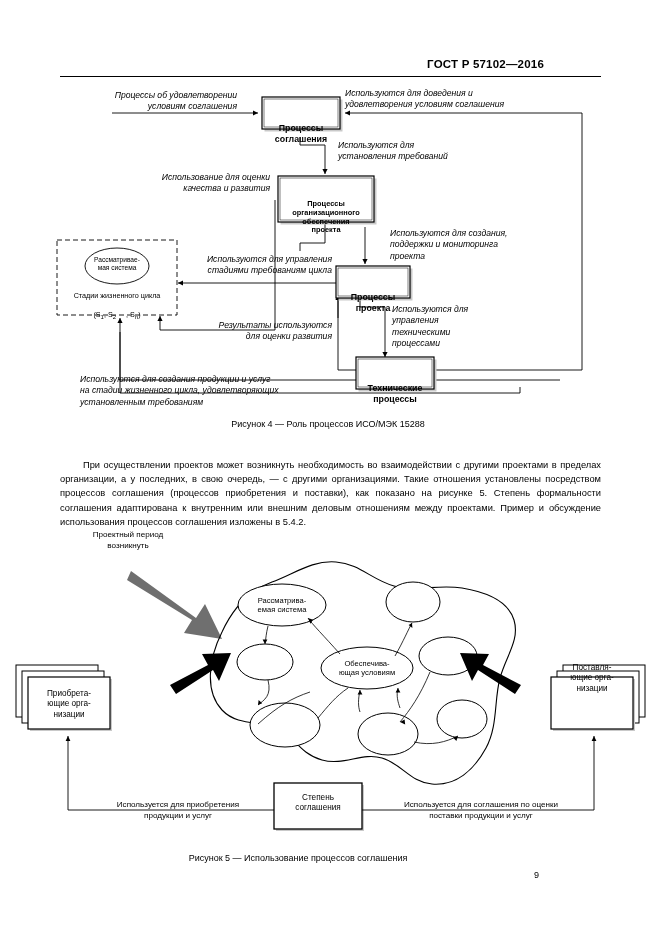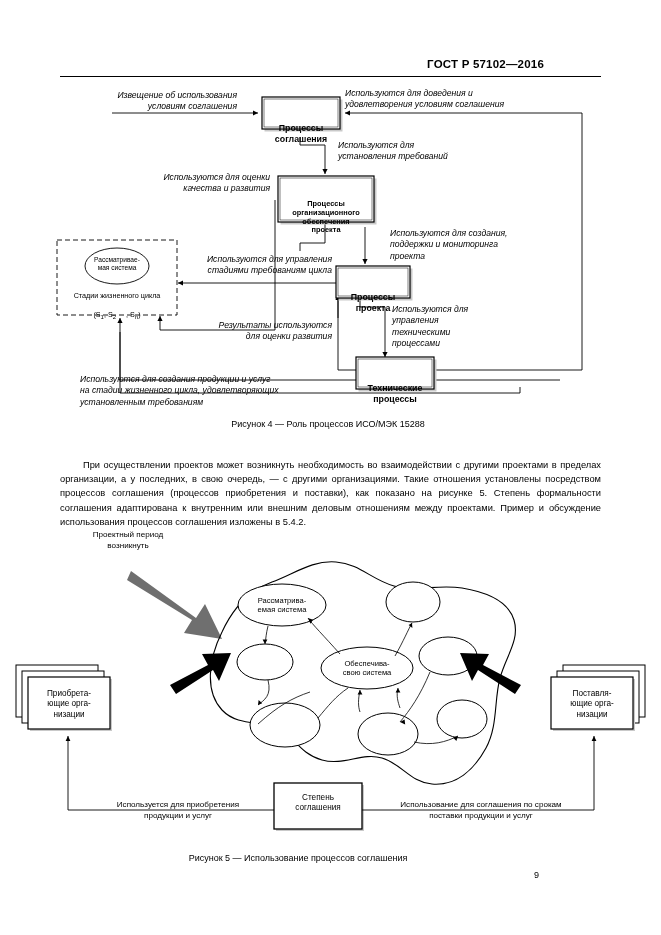--- a/index.html
+++ b/index.html
@@ -208,30 +208,30 @@
 
     <div class="plaintext" style="left:85px; top:256px; width:64px; font-size:6.6px; line-height:8px;">Рассматривае-
 мая система</div>
 
     <div class="plaintext" style="left:57px; top:291px; width:120px; font-size:7.2px;">Стадии жизненного цикла</div>
 
     <div class="plaintext" style="left:57px; top:301px; width:120px; font-size:7.2px;">
       <span>(S</span><sub>1</sub><span>, S</span><sub>2</sub><span style="white-space:pre">     , S</span><sub>n</sub><span>)</span>
     </div>
 
-    <div class="lbl r" style="left:62px; top:90px; width:175px;">Извещение об использования
+    <div class="lbl r" style="left:62px; top:90px; width:175px;">Процессы об удовлетворении
 условиям соглашения</div>
 
     <div class="lbl" style="left:345px; top:88px; width:245px;">Используются для доведения и
 удовлетворения условиям соглашения</div>
 
     <div class="lbl" style="left:338px; top:140px; width:180px;">Используются для
 установления требований</div>
 
-    <div class="lbl r" style="left:110px; top:172px; width:160px;">Используются для оценки
+    <div class="lbl r" style="left:110px; top:172px; width:160px;">Использование для оценки
 качества и развития</div>
 
     <div class="lbl r" style="left:180px; top:254px; width:152px;">Используются для управления
 стадиями требованиям цикла</div>
 
     <div class="lbl" style="left:390px; top:228px; width:170px;">Используются для создания,
 поддержки и мониторинга
 проекта</div>
 
     <div class="lbl r" style="left:182px; top:320px; width:150px;">Результаты используются
@@ -350,37 +350,37 @@
       </g>
     </svg>
 
     <div class="f5lbl" style="left:60px; top:530px; width:136px;">Проектный период
 возникнуть</div>
 
     <div class="blob-lbl" style="left:244px; top:596px; width:76px;">Рассматрива-
 емая система</div>
 
     <div class="blob-lbl" style="left:327px; top:659px; width:80px;">Обеспечива-
-свою система</div>
+ющая условиям</div>
 
     <div class="f5box" style="left:28px; top:689px; width:82px;">Приобрета-
 ющие орга-
 низации</div>
 
-    <div class="f5box" style="left:551px; top:689px; width:82px;">Поставля-
+    <div class="f5box" style="left:551px; top:663px; width:82px;">Поставля-
 ющие орга-
 низации</div>
 
     <div class="f5box" style="left:274px; top:793px; width:88px;">Степень
 соглашения</div>
 
     <div class="f5lbl" style="left:78px; top:800px; width:200px;">Используется для приобретения
 продукции и услуг</div>
 
-    <div class="f5lbl" style="left:366px; top:800px; width:230px;">Использование для соглашения по срокам
+    <div class="f5lbl" style="left:366px; top:800px; width:230px;">Используется для соглашения по оценки
 поставки продукции и услуг</div>
 
     <div class="caption" style="top:853px;">Рисунок 5 — Использование процессов соглашения</div>
   </div>
 
   <div class="pagenum">9</div>
 
 </div>
 
 </body></html>

